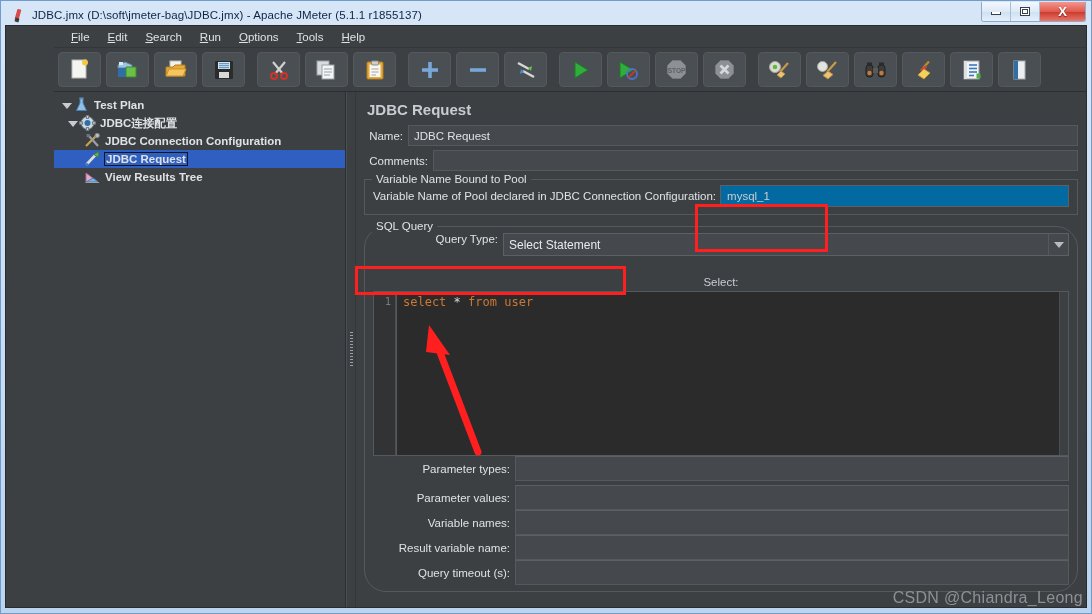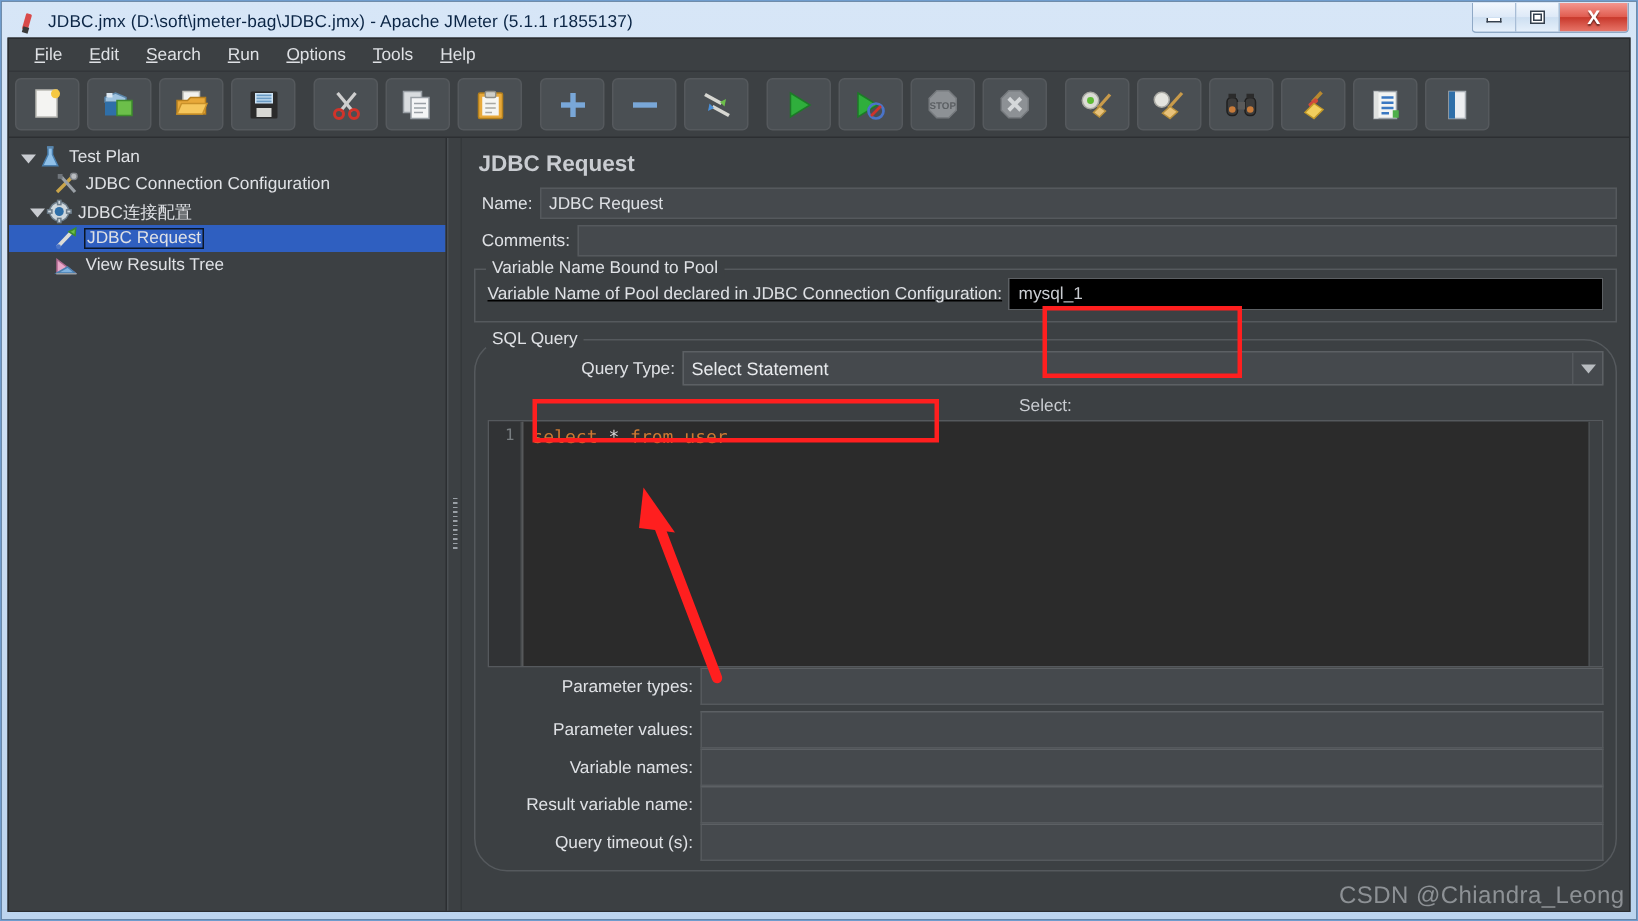--- a/index.html
+++ b/index.html
@@ -64,21 +64,21 @@
   .gl-max:after { content:""; display:block; width:4px;height:3px;border:1px solid #35414f;margin:1px auto 0;}
   .gl-close { color: #fff; font-size: 13px; font-weight: bold; font-family: "Liberation Sans", sans-serif;
               text-shadow: 0 1px 1px rgba(0,0,0,.5); line-height: 1;}
 
   
   .winbody {
     position: absolute; left: 4px; top: 24px;
     width: 1082px; height: 583px;
     background: #3c4043;
     border: 1px solid #2a2d30;
-    display: flex; flex-direction: column;
+    display: flex; flex-direction: column; padding-left: 48px;
   }
 
   
   .menubar {
     height: 22px; background: #3c4043; display: flex;
     align-items: center; padding-left: 8px; gap: 0px;
     border-bottom: 1px solid #33363a;
     flex: 0 0 auto;
   }
   .menu-item {
@@ -127,21 +127,21 @@
   .tree-node.lvl2 { padding-left: 30px; }
   .tree-node.selected { background: #2f5fc0; }
   .tree-node.selected .node-label { outline: 1px solid #0b1626; background: #2f5fc0; padding: 0 1px;}
   .toggle { width: 12px; height: 12px; margin-right: 1px; flex: 0 0 auto; position: relative; }
   .toggle.open:after {
     content:""; position:absolute; left:2px; top:4px;
     border-left: 5px solid transparent; border-right: 5px solid transparent;
     border-top: 6px solid #c9ccd1;
   }
   .node-icon { width: 17px; height: 16px; margin-right: 4px; flex: 0 0 auto; }
-  .node-label { overflow: hidden; text-overflow: ellipsis; }
+  .node-label { overflow: hidden; text-overflow: ellipsis; font-weight: bold; }
 
   
   .right-pane {
     flex: 1 1 auto; min-width: 0; background: #3c4043;
     padding: 6px 8px 0 8px; overflow: hidden; position: relative;
   }
   .panel-title {
     font-size: 15px; font-weight: bold; color: #c9ccd1;
     margin: 3px 0 7px 3px;
   }
@@ -160,25 +160,25 @@
   .groupbox { border: 1px solid #55595d; margin-top: 8px; position: relative; padding: 6px 8px 8px 8px; }
   .groupbox > .gb-title {
     position: absolute; top: -7px; left: 7px; background: #3c4043;
     padding: 0 4px; font-size: 11.5px; color: #dfe1e5;
   }
 
   .pool-row { display: flex; align-items: center; height: 24px; }
   .pool-label { font-size: 11.5px; color: #dfe1e5; white-space: nowrap; }
   .pool-input {
     flex: 1 1 auto; height: 22px; margin-left: 4px;
-    background: #000000; border: 1px solid #5c6064;
+    background: #0369a1; border: 1px solid #5c6064;
     font-size: 11.5px; color: #c9ccd1; display:flex; align-items:center; padding-left:6px;
   }
 
-  .qt-row { display: flex; align-items: center; height: 25px; margin-bottom: 7px; }
+  .qt-row { display: flex; height: 25px; margin-bottom: 18px; }
   .qt-label { font-size: 11.5px; color: #dfe1e5; width: 130px; text-align: right; padding-right: 5px; }
   .combo {
     flex: 1 1 auto; height: 23px; background: #45494d;
     border: 1px solid #5c6064; display: flex; align-items: center;
     justify-content: space-between; padding-left: 5px;
   }
   .combo-val { font-size: 12px; color: #e8eaed; }
   .combo-arrow {
     width: 20px; height: 100%; display: flex; align-items: center; justify-content: center;
     border-left: 1px solid #55595d;
@@ -444,51 +444,51 @@
 
         <div class="tree-node">
           <span class="toggle open"></span>
           <span class="node-icon">
             <svg width="17" height="16" viewBox="0 0 17 16">
               <path d="M7 1 L10 1 L10 6 L13.5 13.5 L3.5 13.5 L7 6 Z" fill="#8fc0e8" stroke="#4a7fae"></path>
               <rect x="6.3" y="0.5" width="4.4" height="1.6" fill="#5a86ad"></rect>
             </svg>
           </span>
           <span class="node-label">Test Plan</span>
-        </div>
-
-        <div class="tree-node lvl2">
-          <span class="node-icon">
-            <svg width="17" height="16" viewBox="0 0 17 16">
-              <line x1="2" y1="13" x2="12" y2="3" stroke="#c9a44a" stroke-width="2.2"></line>
-              <circle cx="13.2" cy="2.5" r="2.2" fill="#b9bcc0" stroke="#80848a"></circle>
-              <line x1="14" y1="13" x2="5" y2="3" stroke="#9aa0a6" stroke-width="2.2"></line>
-              <rect x="2.5" y="1" width="3.2" height="3.2" fill="#6f757b"></rect>
-            </svg>
-          </span>
-          <span class="node-label">JDBC Connection Configuration</span>
         </div>
 
         <div class="tree-node lvl1">
           <span class="toggle open"></span>
           <span class="node-icon">
             <svg width="17" height="16" viewBox="0 0 17 16">
               <circle cx="8.5" cy="8" r="6.4" fill="#cfd8de" stroke="#6d7d8a"></circle>
               <circle cx="8.5" cy="8" r="3" fill="#2f6fa8"></circle>
               <g fill="#cfd8de" stroke="#6d7d8a">
                 <rect x="7.4" y="0.4" width="2.2" height="3"></rect>
                 <rect x="7.4" y="12.6" width="2.2" height="3"></rect>
                 <rect x="0.6" y="6.9" width="3" height="2.2"></rect>
                 <rect x="13.4" y="6.9" width="3" height="2.2"></rect>
               </g>
             </svg>
           </span>
           <span class="node-label">JDBC连接配置</span>
         </div>
 
+        <div class="tree-node lvl2">
+          <span class="node-icon">
+            <svg width="17" height="16" viewBox="0 0 17 16">
+              <line x1="2" y1="13" x2="12" y2="3" stroke="#c9a44a" stroke-width="2.2"></line>
+              <circle cx="13.2" cy="2.5" r="2.2" fill="#b9bcc0" stroke="#80848a"></circle>
+              <line x1="14" y1="13" x2="5" y2="3" stroke="#9aa0a6" stroke-width="2.2"></line>
+              <rect x="2.5" y="1" width="3.2" height="3.2" fill="#6f757b"></rect>
+            </svg>
+          </span>
+          <span class="node-label">JDBC Connection Configuration</span>
+        </div>
+
         <div class="tree-node lvl2 selected">
           <span class="node-icon">
             <svg width="17" height="16" viewBox="0 0 17 16">
               <line x1="2.5" y1="13.5" x2="11" y2="4.5" stroke="#dcdcd6" stroke-width="2.6"></line>
               <path d="M10 3.5 L14.5 1 L14 6 Z" fill="#6cbf4a" stroke="#3d8c2c"></path>
               <circle cx="3" cy="13.5" r="1.6" fill="#4a74c8"></circle>
             </svg>
           </span>
           <span class="node-label">JDBC Request</span>
         </div>
@@ -516,21 +516,21 @@
         <div class="field-row">
           <div class="field-label" style="width:44px">Name:</div>
           <div class="field-input">JDBC Request</div>
         </div>
 
         <div class="field-row">
           <div class="field-label" style="width:69px">Comments:</div>
           <div class="field-input"></div>
         </div>
 
-        <div class="groupbox" style="padding:4px 8px 6px 8px;text-decoration:underline;">
+        <div class="groupbox" style="padding:4px 8px 6px 8px;">
           <span class="gb-title">Variable Name Bound to Pool</span>
           <div class="pool-row">
             <span class="pool-label">Variable Name of Pool declared in JDBC Connection Configuration:</span>
             <span class="pool-input">mysql_1</span>
           </div>
         </div>
 
         <div class="groupbox" style="margin-top:11px;padding:6px 8px 6px 8px;border-radius:22px;">
           <span class="gb-title">SQL Query</span>
 

